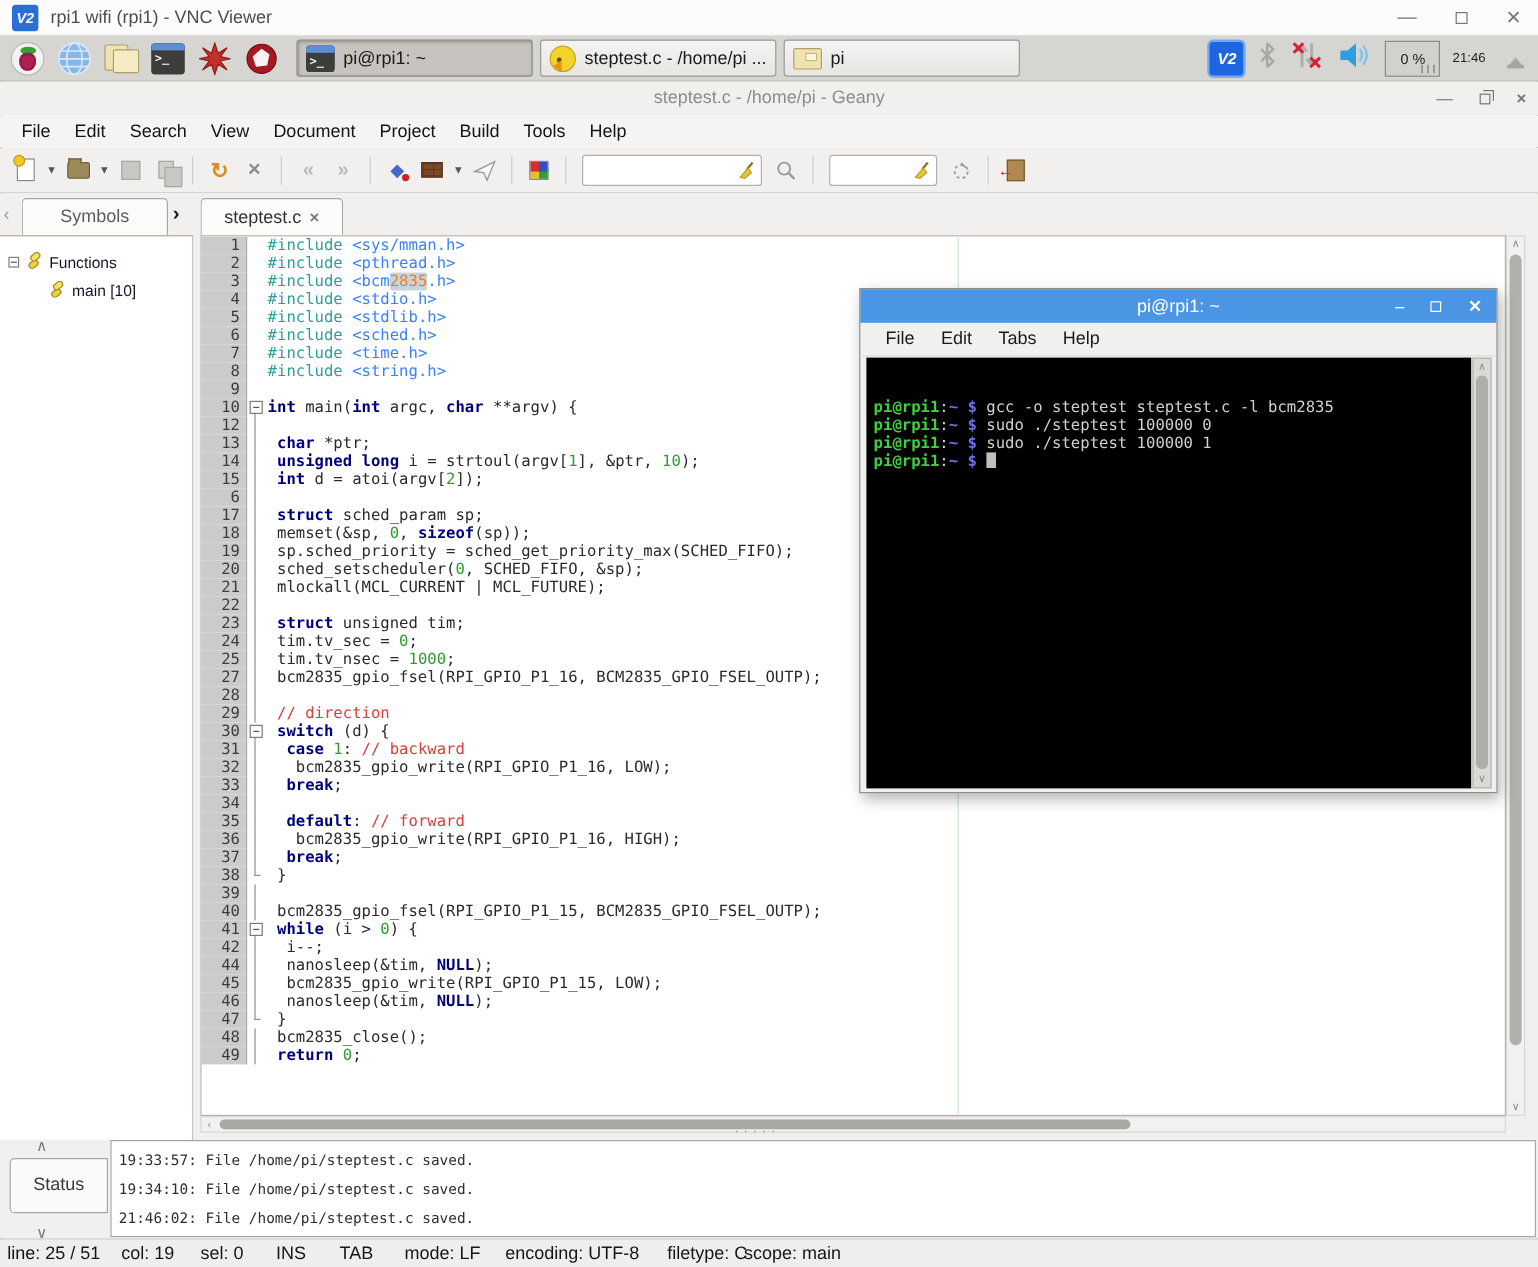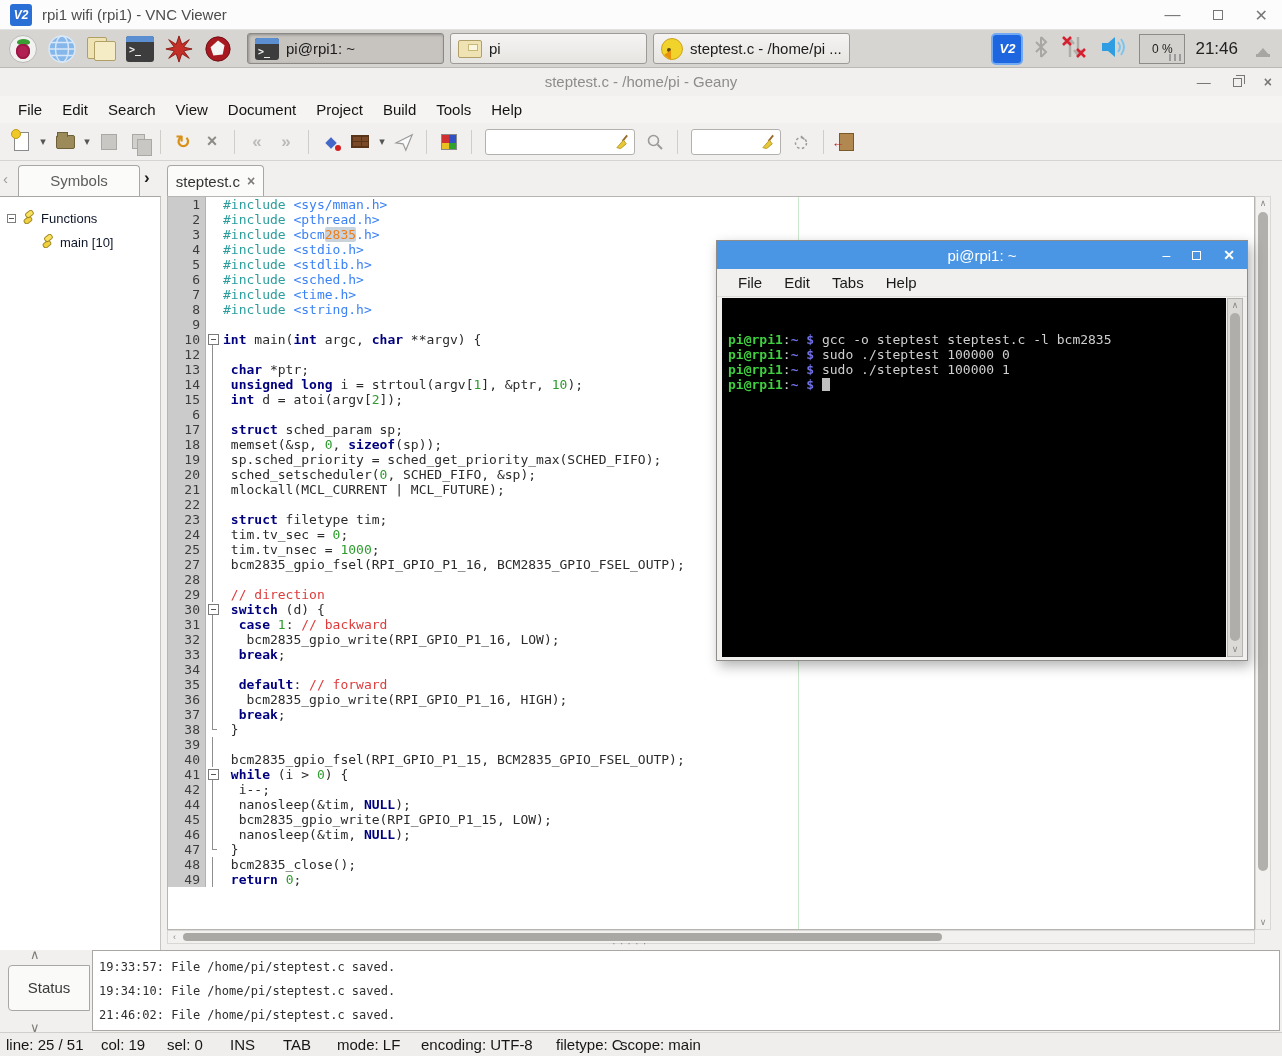--- a/index.html
+++ b/index.html
@@ -53,21 +53,21 @@
         font-size:15px;color:#1b1b1b;overflow:hidden;white-space:nowrap;}
   .tbtn.active{background:#c7c4c0;box-shadow:inset 1px 1px 3px rgba(0,0,0,.28);border-color:#8b8985;}
 
   .tray{margin-left:auto;display:flex;align-items:center;gap:10px;margin-right:10px;}
   .vnc-tray{width:32px;height:32px;background:#1d66e0;border:2px solid #71aaf2;border-radius:5px;color:#fff;
             font-weight:bold;font-style:italic;font-size:13px;display:flex;align-items:center;justify-content:center;}
   .cpu-meter{width:46px;height:30px;border:1px solid #8d8b87;background:#d3d1cd;font-size:12px;color:#222;
              display:flex;align-items:center;justify-content:center;position:relative;}
   .cpu-meter::after{content:"";position:absolute;right:2px;bottom:2px;width:13px;height:7px;
         background:repeating-linear-gradient(90deg,#9a9a9a 0 2px,transparent 2px 5px);}
-  .clock{font-size:17px;color:#222;}
+  .clock{font-size:11px;color:#222;}
   .eject{position:relative;width:18px;height:16px;margin-left:6px;}
   .eject::before{content:"";position:absolute;left:2px;top:0;border:7px solid transparent;border-bottom:8px solid #a8a6a2;}
   .eject::after{content:"";position:absolute;left:2px;bottom:0;width:14px;height:3px;background:#a8a6a2;}
 
   
   .geany-title{position:absolute;left:0;top:68px;width:100%;height:28px;background:#f1f0ee;
                text-align:center;line-height:28px;font-size:15px;color:#8e8c89;}
   .geany-title .winctl{right:10px;gap:22px;font-size:14px;height:28px;}
   .menubar{position:absolute;left:0;top:96px;width:100%;height:27px;background:#f5f4f2;display:flex;
            align-items:center;padding-left:8px;font-size:15px;color:#141414;}
@@ -109,21 +109,21 @@
             line-height:30px;font-size:15px;color:#5c5c5c;}
   .arrow-left{position:absolute;left:3px;top:9px;color:#9a9a9a;font-size:15px;}
   .arrow-right{position:absolute;left:144px;top:7px;color:#1a1a1a;font-size:17px;font-weight:bold;}
   .side-panel{position:absolute;left:0;top:35px;width:161px;bottom:0;background:#fff;
               border-top:1px solid #a9a7a3;border-right:1px solid #c6c4c0;padding:9px 0 0 7px;}
   .tree-row{display:flex;align-items:center;gap:5px;height:24px;font-size:13px;color:#0f172a;}
   .fbox{width:9px;height:9px;border:1px solid #7e7e7e;background:#fff;position:relative;flex:none;}
   .fbox::after{content:"";position:absolute;left:1px;top:3px;width:5px;height:1px;background:#555;}
   .symico{flex:none;}
 
-  .ed-tab{position:absolute;left:167px;top:4px;width:97px;height:31px;background:#fbfbfa;
+  .ed-tab{position:absolute;left:167px;top:4px;width:119px;height:31px;background:#fbfbfa;
           border:1px solid #a9a7a3;border-bottom:none;border-radius:4px 4px 0 0;display:flex;
           align-items:center;justify-content:center;gap:7px;font-size:15px;color:#333;}
   .tabclose{color:#7e7c78;font-weight:bold;font-size:14px;}
 
   .sci{position:absolute;left:167px;top:35px;right:27px;bottom:20px;background:#fff;
        border:1px solid #b7b5b1;overflow:hidden;}
   .llmark{position:absolute;left:630px;top:0;bottom:0;width:1px;background:#cde9cd;}
   .code-row{display:flex;height:15px;font:13px/15px "DejaVu Sans Mono",monospace;position:relative;}
   .ln{flex:none;width:38px;background:#cbcbcb;color:#3c3c3c;text-align:right;padding-right:5px;border-right:1px solid #b2b2b2;}
   .fold{flex:none;width:14px;position:relative;}
@@ -233,26 +233,26 @@
         <polygon fill="#f4f4f4" points="15,6 22,11 20,21 10,22 7,13"></polygon>
           </svg>
       </span>
     </div>
     <div class="taskbtns">
       <div class="tbtn active">
         <span class="termico small"></span>
         <span>pi@rpi1: ~</span>
       </div>
       <div class="tbtn">
+        <span class="chick small"></span>
+        <span>steptest.c - /home/pi ...</span>
+      </div>
+      <div class="tbtn">
         <span class="folder-small"></span>
         <span>pi</span>
-      </div>
-      <div class="tbtn">
-        <span class="chick small"></span>
-        <span>steptest.c - /home/pi ...</span>
       </div>
     </div>
     <div class="tray">
       <span class="vnc-tray">V2</span>
       <span>
         <svg width="16" height="24" viewBox="0 0 16 24">
             <path d="M8 2 V22 M8 2 L13 7 L3 17 M8 22 L13 17 L3 7" stroke="#a9a7a3" stroke-width="2" fill="none"></path>
           </svg>
       </span>
       <span>
@@ -522,21 +522,21 @@
             <span class="codeln"><span class="t-d"> mlockall(MCL_CURRENT | MCL_FUTURE);</span></span>
           </div>
           <div class="code-row">
             <span class="ln">22</span>
             <span class="fold l"></span>
             <span class="codeln"></span>
           </div>
           <div class="code-row">
             <span class="ln">23</span>
             <span class="fold l"></span>
-            <span class="codeln"><span class="t-d"> </span><span class="t-k">struct</span><span class="t-d"> filetype tim;</span></span>
+            <span class="codeln"><span class="t-d"> </span><span class="t-k">struct</span><span class="t-d"> unsigned tim;</span></span>
           </div>
           <div class="code-row">
             <span class="ln">24</span>
             <span class="fold l"></span>
             <span class="codeln"><span class="t-d"> tim.tv_sec = </span><span class="t-n">0</span><span class="t-d">;</span></span>
           </div>
           <div class="code-row">
             <span class="ln">25</span>
             <span class="fold l"></span>
             <span class="codeln"><span class="t-d"> tim.tv_nsec = </span><span class="t-n">1000</span><span class="t-d">;</span></span>

